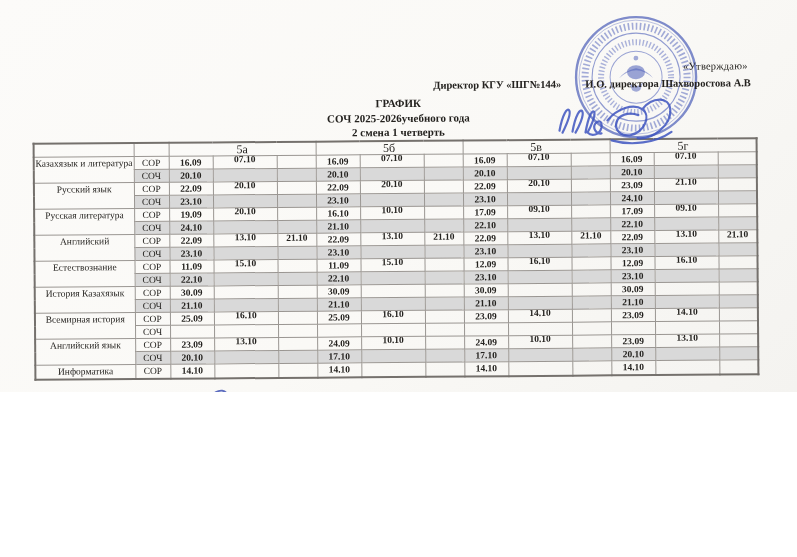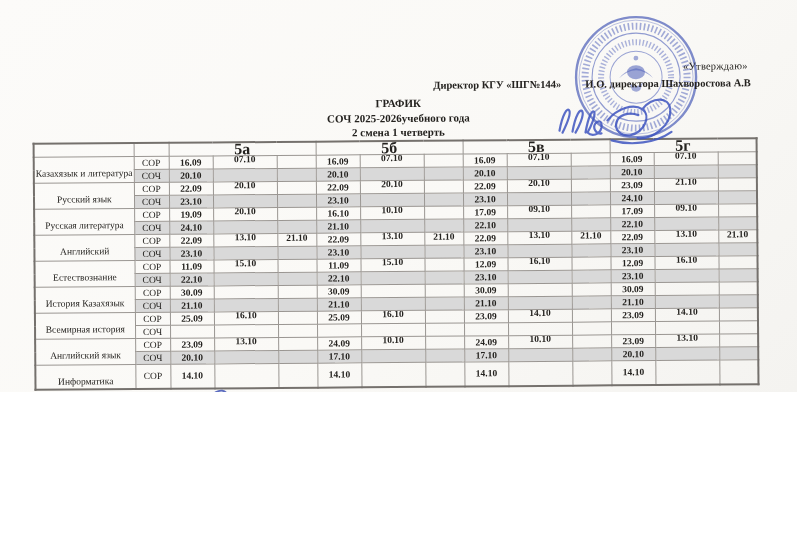--- a/index.html
+++ b/index.html
@@ -13,22 +13,22 @@
   .director-line{position:absolute;top:80px;left:434px;display:flex;gap:24px;white-space:nowrap;
     font-weight:bold;font-size:10.5px;z-index:6;}
   .title-block{position:absolute;top:96px;left:249px;width:300px;text-align:center;
     font-weight:bold;font-size:11px;line-height:14.5px;z-index:2;}
   .stamp{position:absolute;top:14px;left:568px;width:140px;height:136px;z-index:5;}
   .sig-top{position:absolute;top:90px;left:550px;width:145px;height:62px;z-index:6;}
   .schedule{position:absolute;top:140px;left:33px;z-index:1;}
   table{border-collapse:collapse;table-layout:fixed;width:724px;border:2px solid #75716d;}
   th,td{border:1px solid #9a9692;padding:0;height:12px;overflow:hidden;
     font-size:9.5px;line-height:10.5px;text-align:center;font-weight:normal;vertical-align:middle;}
-  th.class-h{font-weight:bold;font-size:16px;height:12px;}
-  td.subject{vertical-align:top;padding-top:11px;}
+  th.class-h{font-weight:normal;font-size:12px;height:12px;}
+  td.subject{vertical-align:top;padding-top:1px;}
   td.date{font-weight:bold;}
   td.shaded{background:#d9d9d9;}
   td .v{display:inline-block;position:relative;}
   td.c2 .v{top:-3px;}
   td.c3 .v{top:-2px;}
   .footer-role{position:absolute;top:403px;left:48px;font-size:10.5px;z-index:2;}
   .footer-name{position:absolute;top:420px;left:218px;font-size:10.5px;z-index:2;font-weight:bold;}
   .sig-bottom{position:absolute;top:383px;left:128px;width:118px;height:72px;z-index:3;}
 </style>
 </head>

